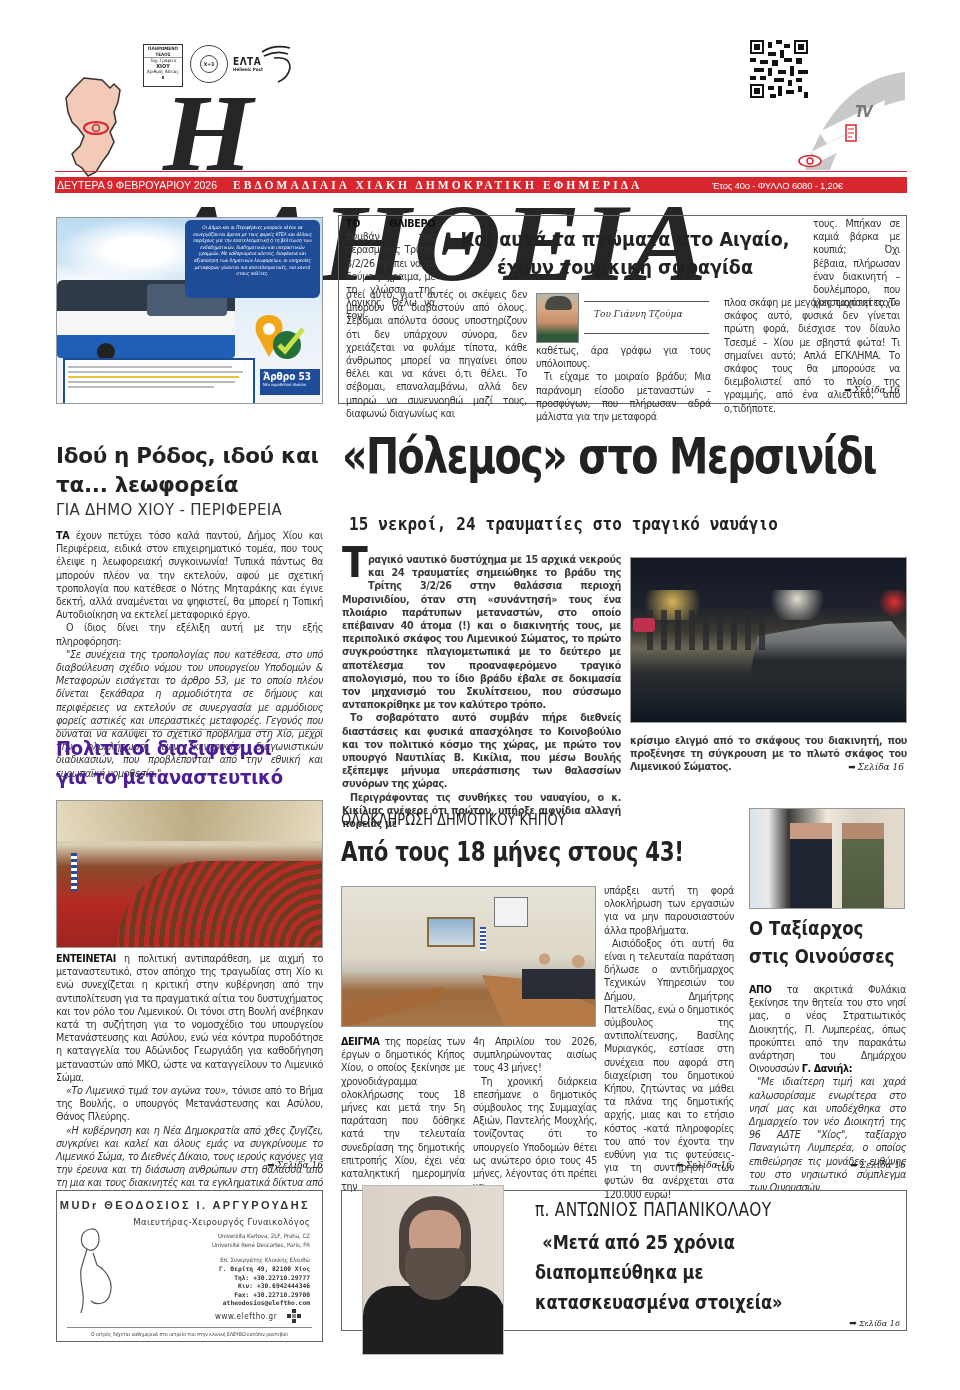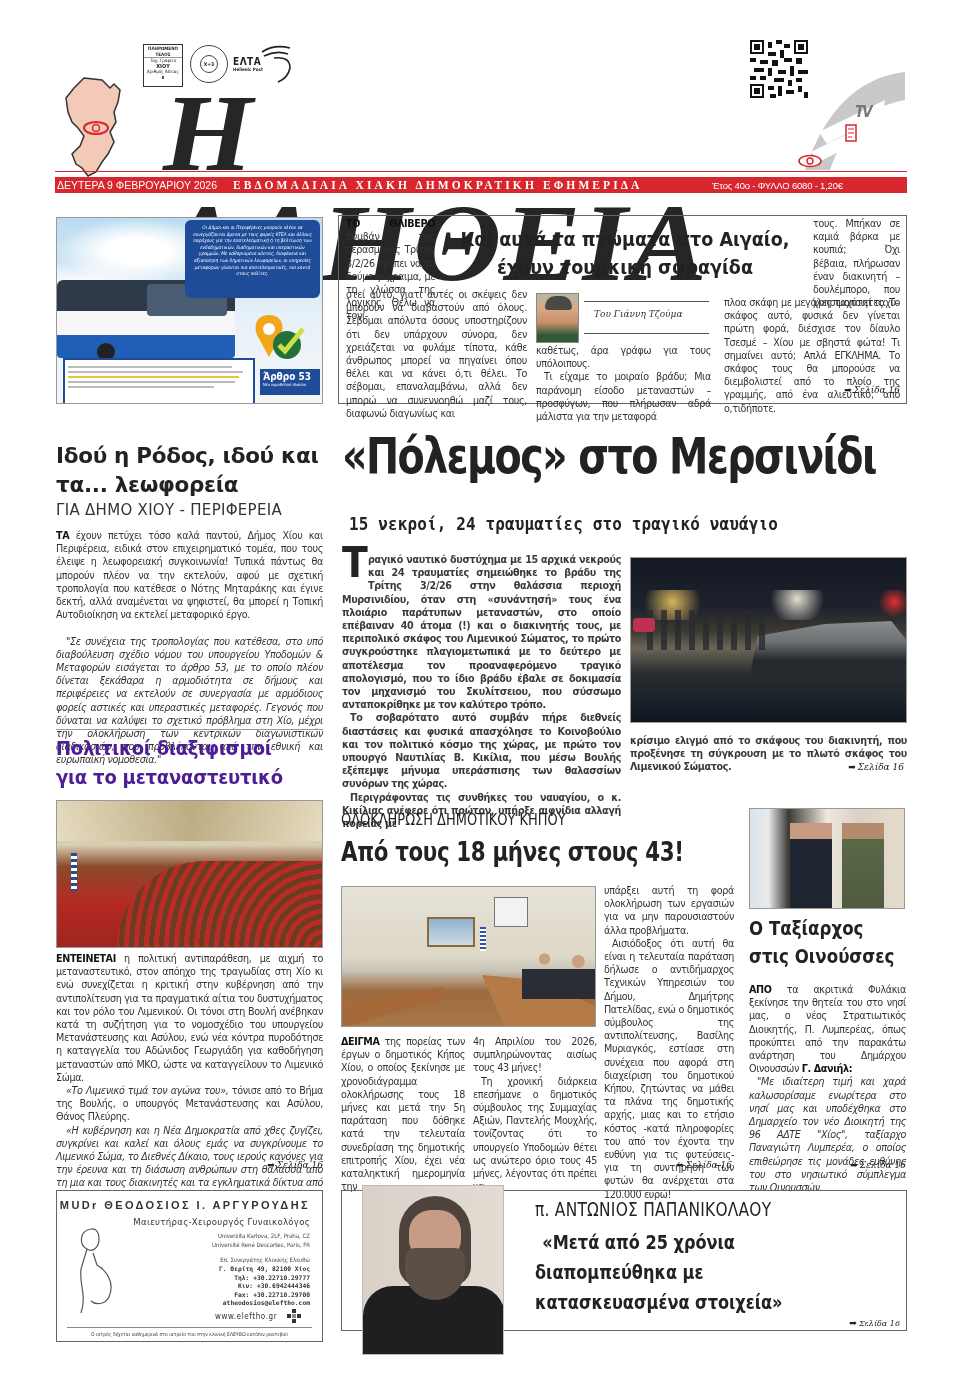--- a/index.html
+++ b/index.html
@@ -143,21 +143,21 @@
 </div>
 
 <div class="abs" style="left:56px;top:441px;width:280px;font-weight:bold;font-size:21.5px;line-height:29px;color:#222;font-family:'DejaVu Sans',sans-serif;letter-spacing:-0.3px">
   <div>Ιδού η Ρόδος, ιδού και</div>
   <div>τα... λεωφορεία</div>
 </div>
 <div class="abs" style="left:56px;top:501px;font-size:15px;color:#333;letter-spacing:0.3px;font-family:'DejaVu Sans',sans-serif;white-space:nowrap">ΓΙΑ ΔΗΜΟ ΧΙΟΥ - ΠΕΡΙΦΕΡΕΙΑ</div>
 <div class="abs txt" style="left:56px;top:529px;width:267px">
   <b>ΤΑ</b>
   <span>έχουν πετύχει τόσο καλά παντού, Δήμος Χίου και Περιφέρεια, ειδικά στον επιχειρηματικό τομέα, που τους έλειψε η λεωφορειακή συγκοινωνία! Τυπικά πάντως θα μπορούν πλέον να την εκτελούν, αφού με σχετική τροπολογία που κατέθεσε ο Νότης Μηταράκης και έγινε δεκτή, αλλά αναμένεται να ψηφιστεί, θα μπορεί η Τοπική Αυτοδιοίκηση να εκτελεί μεταφορικό έργο.</span><br>
-  <br>
+  <span style="padding-left:10px">Ο ίδιος δίνει την εξέλιξη αυτή με την εξής πληροφόρηση:</span><br>
   <i style="padding-left:10px">"Σε συνέχεια της τροπολογίας που κατέθεσα, στο υπό διαβούλευση σχέδιο νόμου του υπουργείου Υποδομών &amp; Μεταφορών εισάγεται το άρθρο 53, με το οποίο πλέον δίνεται ξεκάθαρα η αρμοδιότητα σε δήμους και περιφέρειες να εκτελούν σε συνεργασία με αρμόδιους φορείς αστικές και υπεραστικές μεταφορές. Γεγονός που δύναται να καλύψει το σχετικό πρόβλημα στη Χίο, μέχρι την ολοκλήρωση των κεντρικών διαγωνιστικών διαδικασιών, που προβλέπονται από την εθνική και ευρωπαϊκή νομοθεσία."</i>
 </div>
 <div class="abs" style="left:56px;top:729px;width:267px;height:1px;background:#999"></div>
 
 <div class="abs" style="left:56px;top:734px;width:280px;font-weight:bold;font-size:20px;line-height:29px;color:#4c1d95;letter-spacing:-0.2px">
   <div>Πολιτικοί διαξιφισμοί</div>
   <div>για το μεταναστευτικό</div>
 </div>
 <div class="photo" style="left:56px;top:800px;width:267px;height:148px;background:linear-gradient(180deg,#c9b98f 0,#d8cfb4 30%,#8b4a2c 45%,#b42a23 70%,#a02420 100%)">
   <div class="abs" style="left:0;top:0;width:267px;height:40px;background:linear-gradient(90deg,#eae0c6,#b9a77d,#eae0c6);opacity:0.8"></div>

